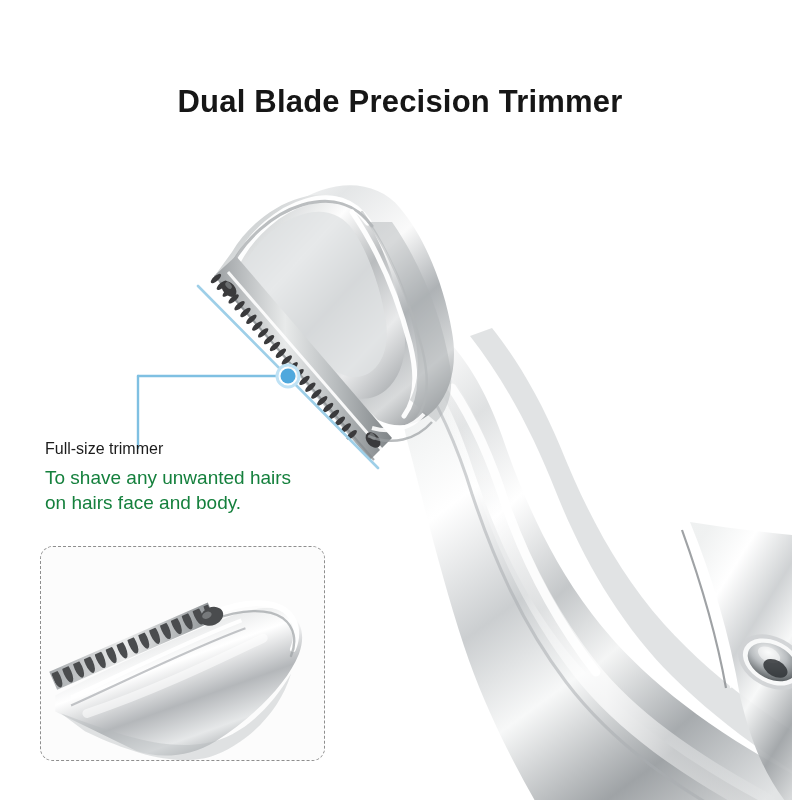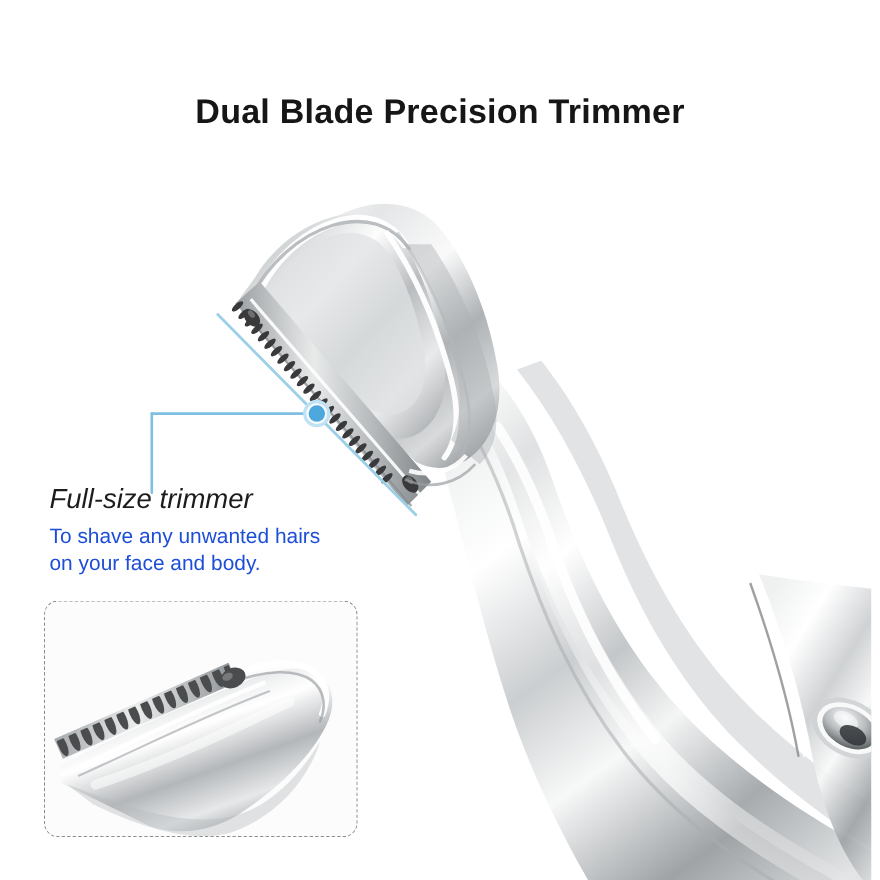--- a/index.html
+++ b/index.html
@@ -54,32 +54,31 @@
   }
 
   
   .callout-text {
     position: absolute;
     left: 45px;
     top: 404px;
     width: 330px;
   }
   .callout-heading {
-    font-size: 25px;
+    font-size: 16px;
     font-weight: normal;
     color: #1c1c1c;
     line-height: 1.15;
     margin: 0 0 8px 0;
     white-space: nowrap;
-    font-style: italic;
   }
   .callout-desc {
     font-size: 19px;
     font-weight: normal;
-    color: #1d4ed8;
+    color: #15803d;
     line-height: 1.28;
     margin: 0;
   }
 
   
   .inset-box {
     position: absolute;
     left: 40px;
     top: 510px;
     width: 285px;
@@ -348,21 +347,21 @@
 
     <circle cx="288" cy="340" r="11" fill="#ffffff" opacity="0.95"></circle>
     <circle cx="288" cy="340" r="11" fill="none" stroke="#bfe2f5" stroke-width="3"></circle>
     <circle cx="288" cy="340" r="7.5" fill="#4fa8dd"></circle>
   </svg>
 
   <div class="callout-text">
     <div class="callout-heading">Full-size trimmer</div>
     <div class="callout-desc">
       <span>To shave any unwanted hairs</span><br>
-      <span>on your face and body.</span>
+      <span>on hairs face and body.</span>
     </div>
   </div>
 
   <div class="inset-box">
     <svg class="inset-photo" viewBox="0 0 285 215" xmlns="http://www.w3.org/2000/svg">
       <defs>
         <linearGradient id="insetTop" x1="0" y1="0" x2="0.4" y2="1">
           <stop offset="0%" stop-color="#f4f5f5"></stop>
           <stop offset="25%" stop-color="#d4d7d8"></stop>
           <stop offset="50%" stop-color="#fbfbfb"></stop>

